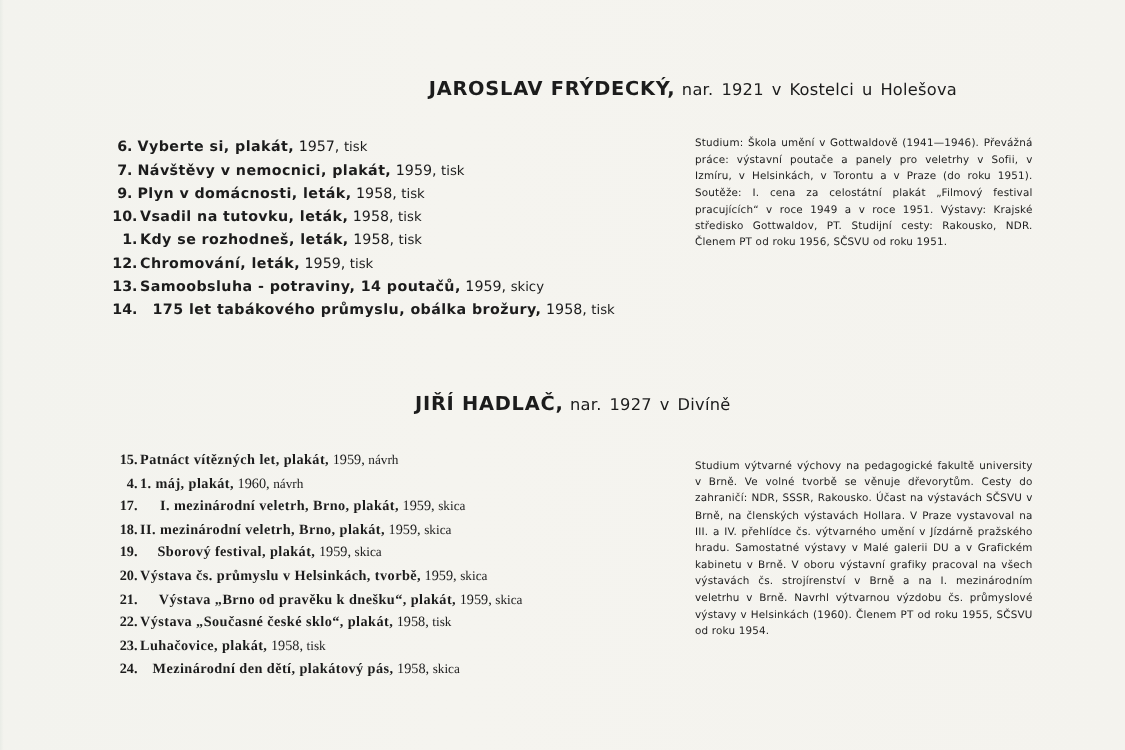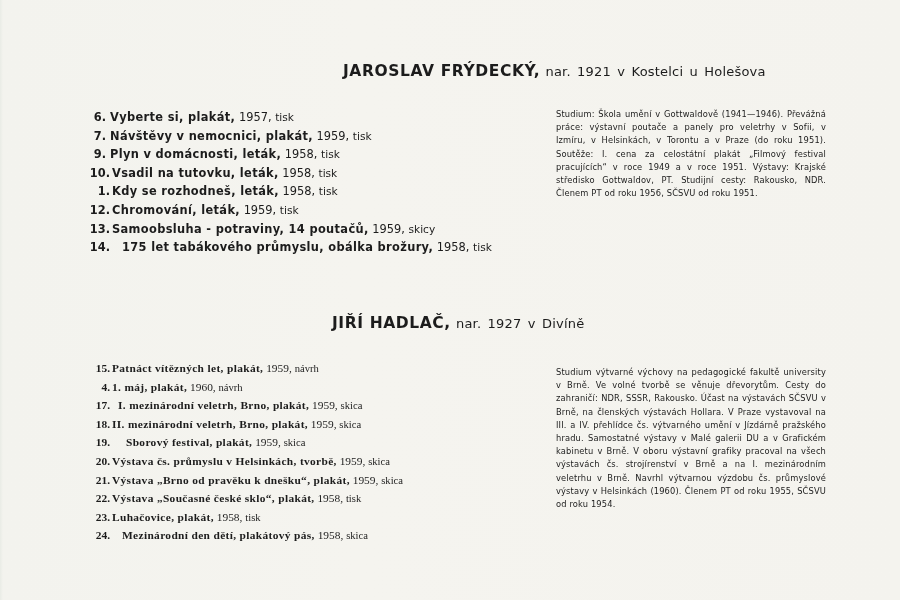--- a/index.html
+++ b/index.html
@@ -103,25 +103,25 @@
   </div>
 
   <div class="heading" style="left:332px; top:314px;text-align:right;">
     <span class="name">JIŘÍ HADLAČ,</span>
     <span class="birth">nar. 1927 v Divíně</span>
   </div>
 
   <ul class="works" style="top:359px;font-family:Liberation Serif, serif;">
     <li><span class="num" style="width:24px;margin-right:2px">15.</span><span class="title">Patnáct vítězných let, plakát,</span> <span class="year">1959,</span> <span class="tech">návrh</span></li>
     <li><span class="num" style="width:24px;margin-right:2px">4.</span><span class="title">1. máj, plakát,</span> <span class="year">1960,</span> <span class="tech">návrh</span></li>
-    <li><span class="num" style="width:24px;margin-right:8px">17.</span><span class="title">I. mezinárodní veletrh, Brno, plakát,</span> <span class="year">1959,</span> <span class="tech">skica</span></li>
+    <li><span class="num" style="width:24px;margin-right:18px">17.</span><span class="title">I. mezinárodní veletrh, Brno, plakát,</span> <span class="year">1959,</span> <span class="tech">skica</span></li>
     <li><span class="num" style="width:24px;margin-right:2px">18.</span><span class="title">II. mezinárodní veletrh, Brno, plakát,</span> <span class="year">1959,</span> <span class="tech">skica</span></li>
     <li><span class="num" style="width:24px;margin-right:16px">19.</span><span class="title">Sborový festival, plakát,</span> <span class="year">1959,</span> <span class="tech">skica</span></li>
     <li><span class="num" style="width:24px;margin-right:2px">20.</span><span class="title">Výstava čs. průmyslu v Helsinkách, tvorbě,</span> <span class="year">1959,</span> <span class="tech">skica</span></li>
-    <li><span class="num" style="width:24px;margin-right:2px">21.</span><span class="title">Výstava „Brno od pravěku k dnešku“, plakát,</span> <span class="year">1959,</span> <span class="tech">skica</span></li>
+    <li><span class="num" style="width:24px;margin-right:17px">21.</span><span class="title">Výstava „Brno od pravěku k dnešku“, plakát,</span> <span class="year">1959,</span> <span class="tech">skica</span></li>
     <li><span class="num" style="width:24px;margin-right:2px">22.</span><span class="title">Výstava „Současné české sklo“, plakát,</span> <span class="year">1958,</span> <span class="tech">tisk</span></li>
     <li><span class="num" style="width:24px;margin-right:2px">23.</span><span class="title">Luhačovice, plakát,</span> <span class="year">1958,</span> <span class="tech">tisk</span></li>
     <li><span class="num" style="width:24px;margin-right:12px">24.</span><span class="title">Mezinárodní den dětí, plakátový pás,</span> <span class="year">1958,</span> <span class="tech">skica</span></li>
   </ul>
 
   <div class="bio" style="top:366px;">
     <p>Studium výtvarné výchovy na pedagogické fakultě university v Brně. Ve volné tvorbě se věnuje dřevorytům. Cesty do zahraničí: NDR, SSSR, Rakousko. Účast na výstavách SČSVU v Brně, na členských výstavách Hollara. V Praze vystavoval na III. a IV. přehlídce čs. výtvarného umění v Jízdárně pražského hradu. Samostatné výstavy v Malé galerii DU a v Grafickém kabinetu v Brně. V oboru výstavní grafiky pracoval na všech výstavách čs. strojírenství v Brně a na I. mezinárodním veletrhu v Brně. Navrhl výtvarnou výzdobu čs. průmyslové výstavy v Helsinkách (1960). Členem PT od roku 1955, SČSVU od roku 1954.</p>
   </div>
 
 </div>

